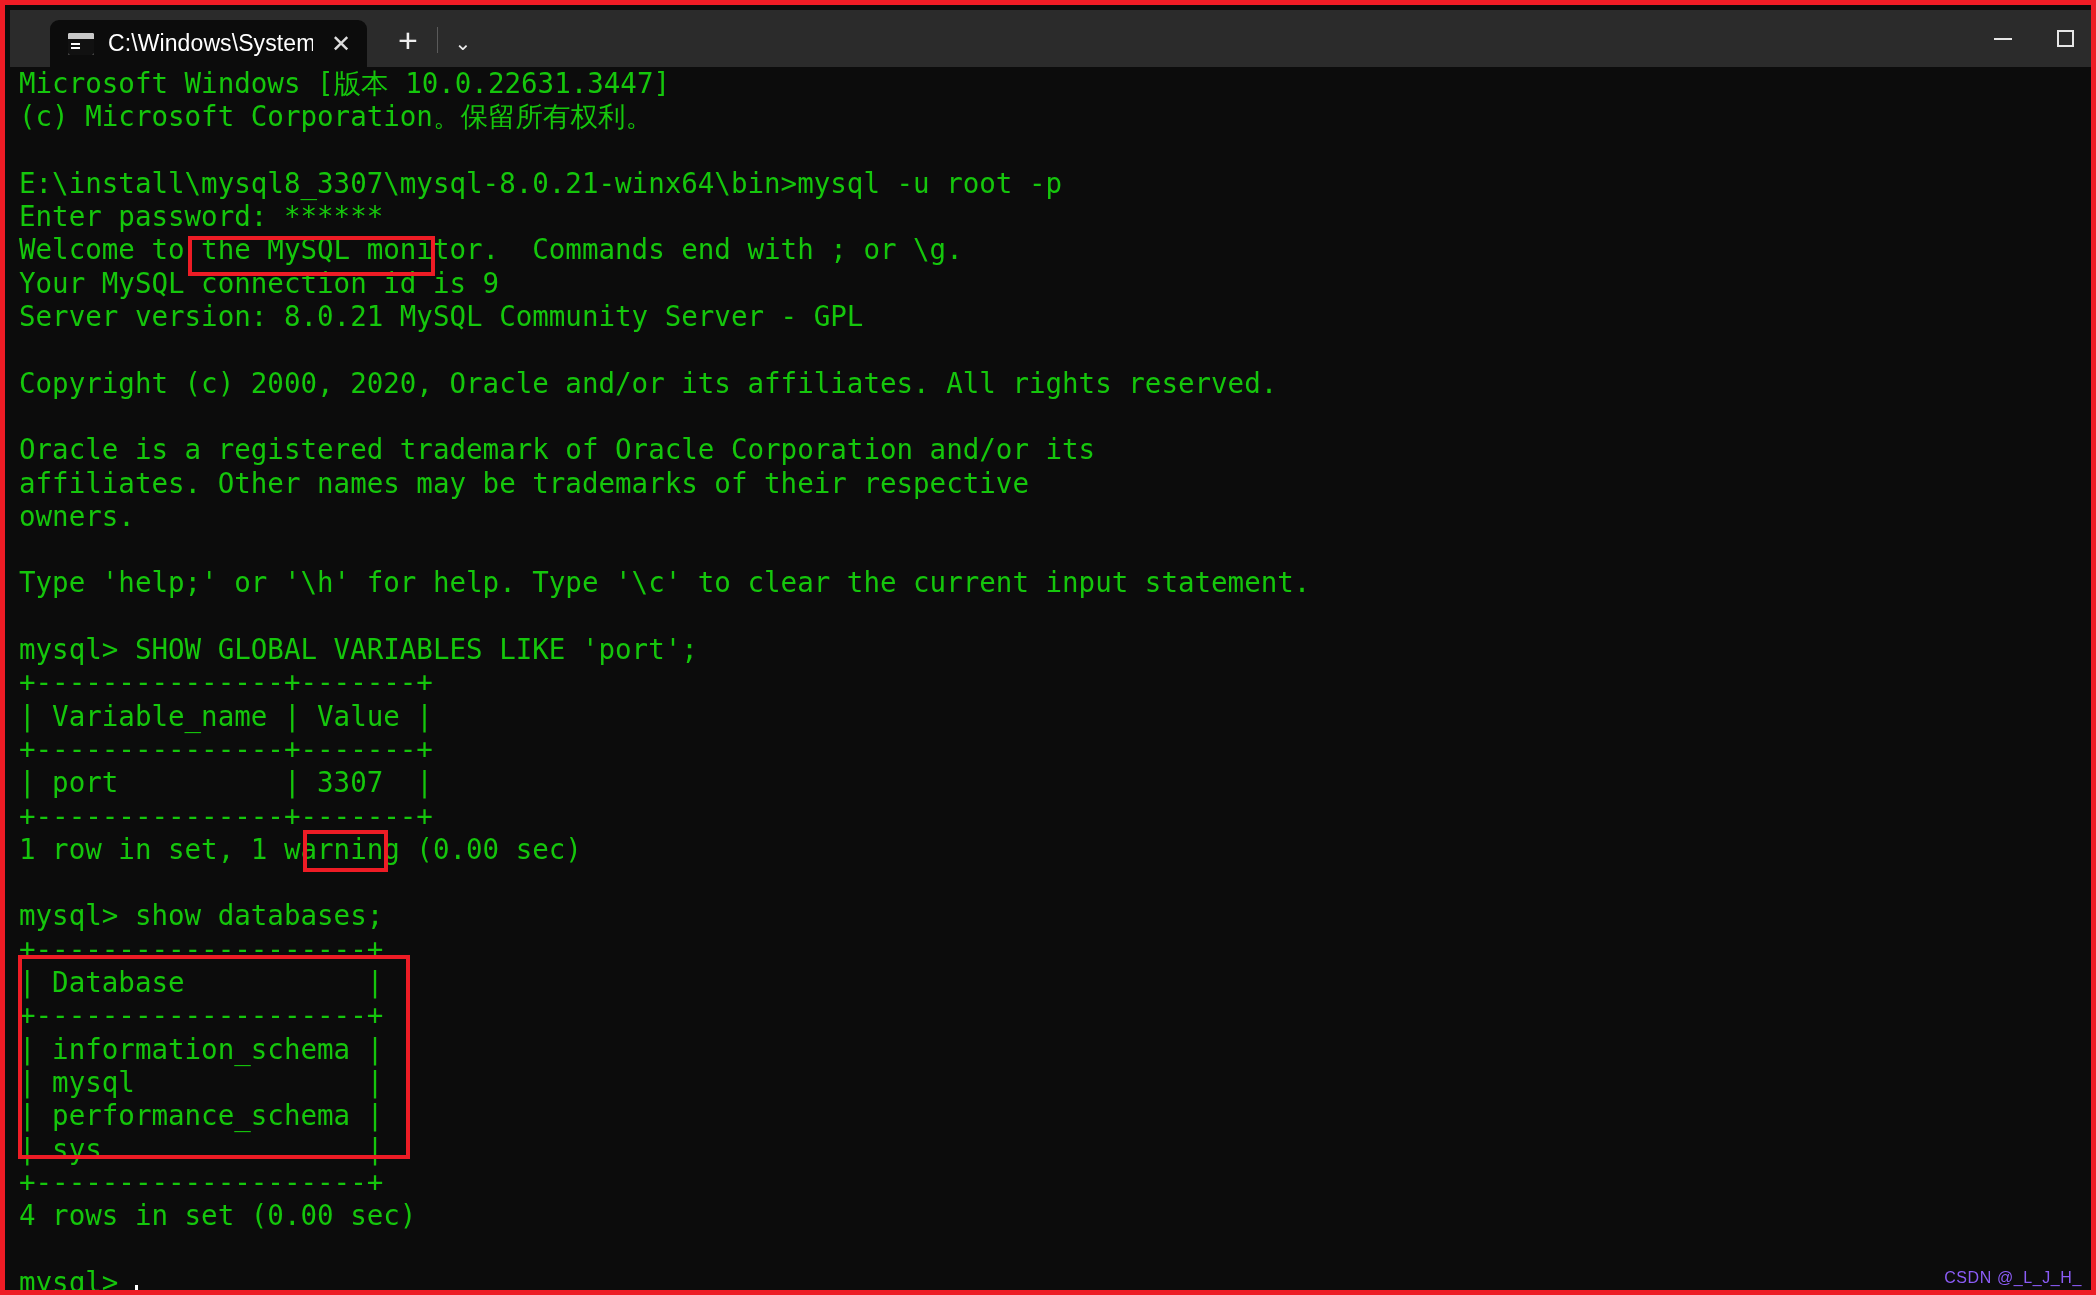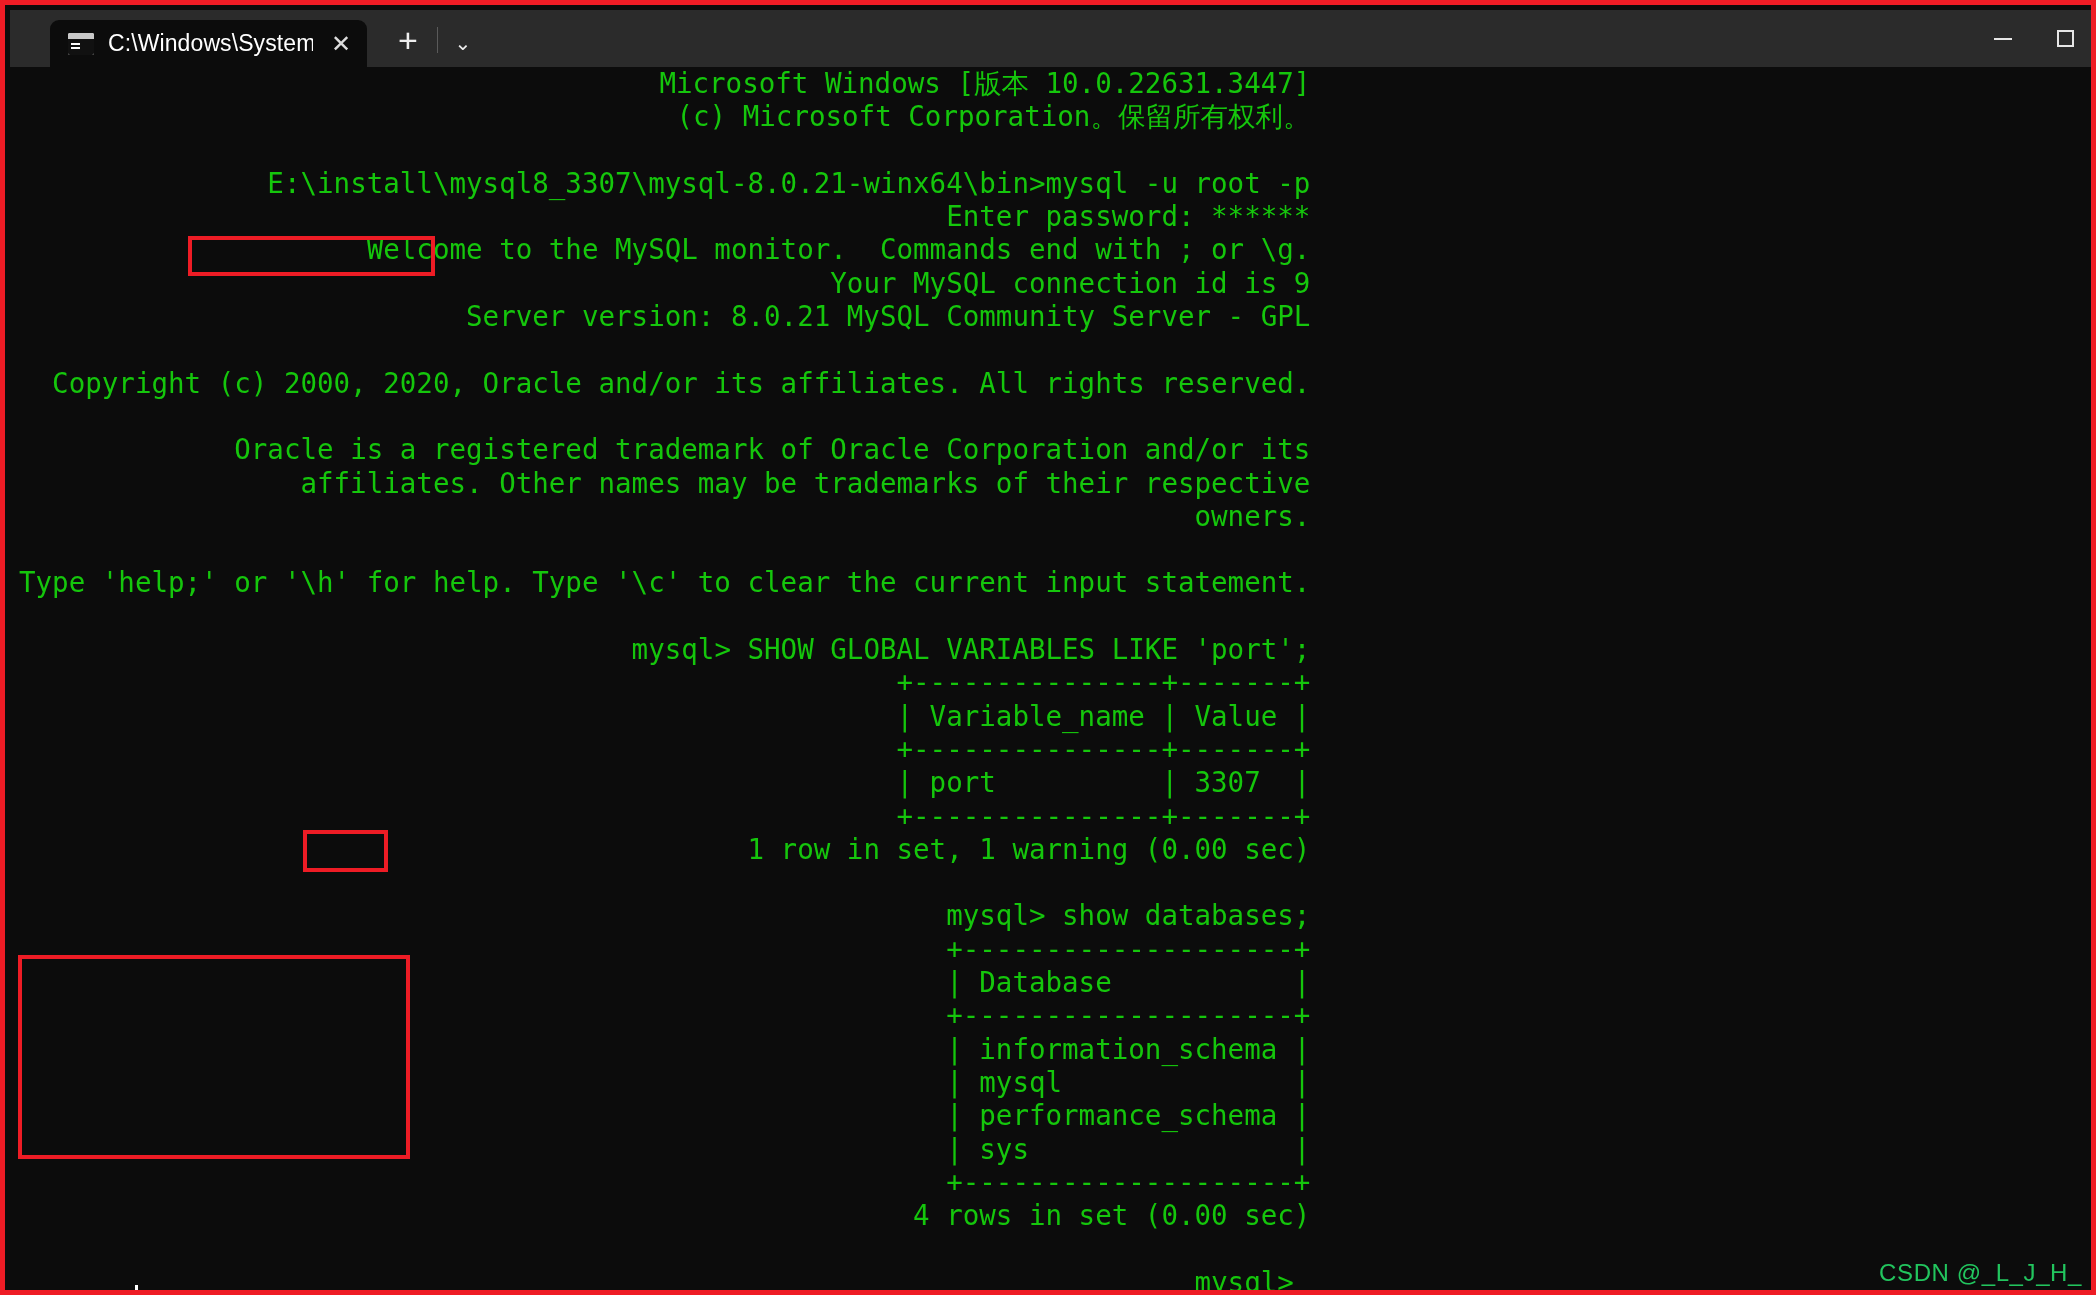--- a/index.html
+++ b/index.html
@@ -163,21 +163,20 @@
 
   
   #terminal {
     position: absolute;
     left: 5px;
     top: 62px;
     width: 2086px;
     height: 1228px;
     background: #0c0c0c;
     overflow: hidden;
-    text-align: right;
   }
   #term-lines {
     position: absolute;
     left: 9px;
     top: 0px;
     white-space: pre;
     color: #15c60c;
     font-family: "DejaVu Sans Mono", monospace;
     font-size: 27.5px;
     line-height: 33.3px;
@@ -205,23 +204,23 @@
   }
   #annot-path   { left: 178px; top: 169px; width: 247px; height: 40px; }
   #annot-port   { left: 293px; top: 763px; width: 85px; height: 42px; }
   #annot-dbs    { left: 8px;  top: 888px; width: 392px; height: 204px; }
 
   
   #watermark {
     position: absolute;
     right: 14px;
     bottom: 8px;
-    color: #22c55e;
-    font-family: "Liberation Sans", sans-serif;
-    font-size: 24px;
+    color: #8b5cf6;
+    font-family: "Liberation Sans", sans-serif;
+    font-size: 16px;
     letter-spacing: 0.6px;
   }
 </style>
 </head>
 <body>
 
 <div id="app-window">
 
   <div id="title-bar">
 

